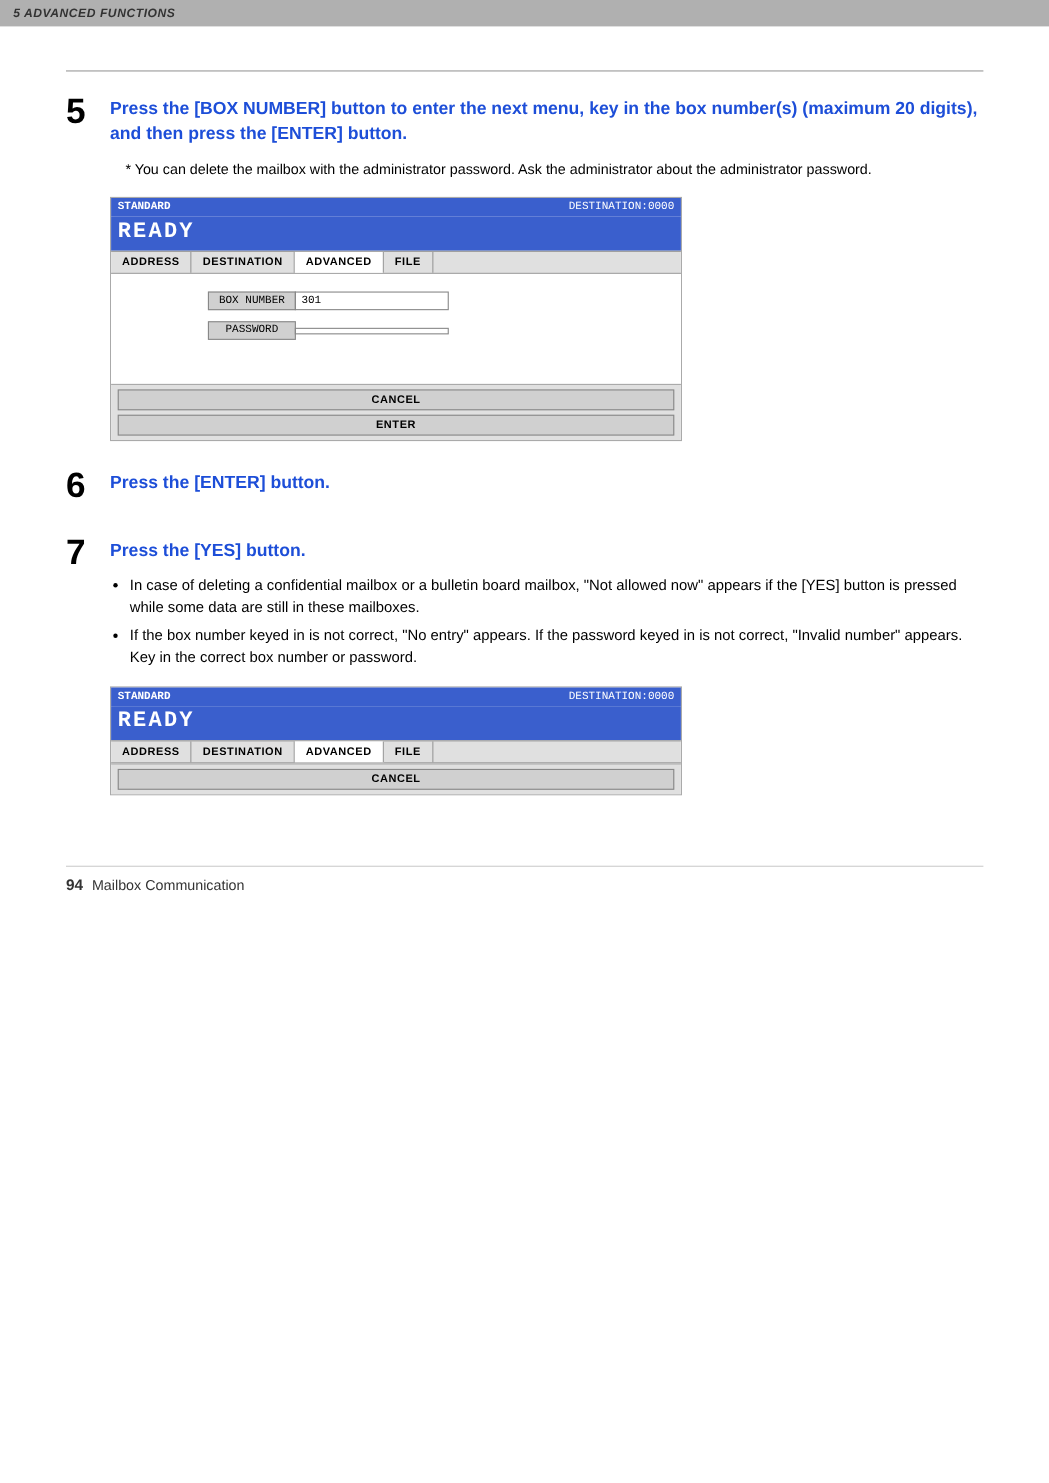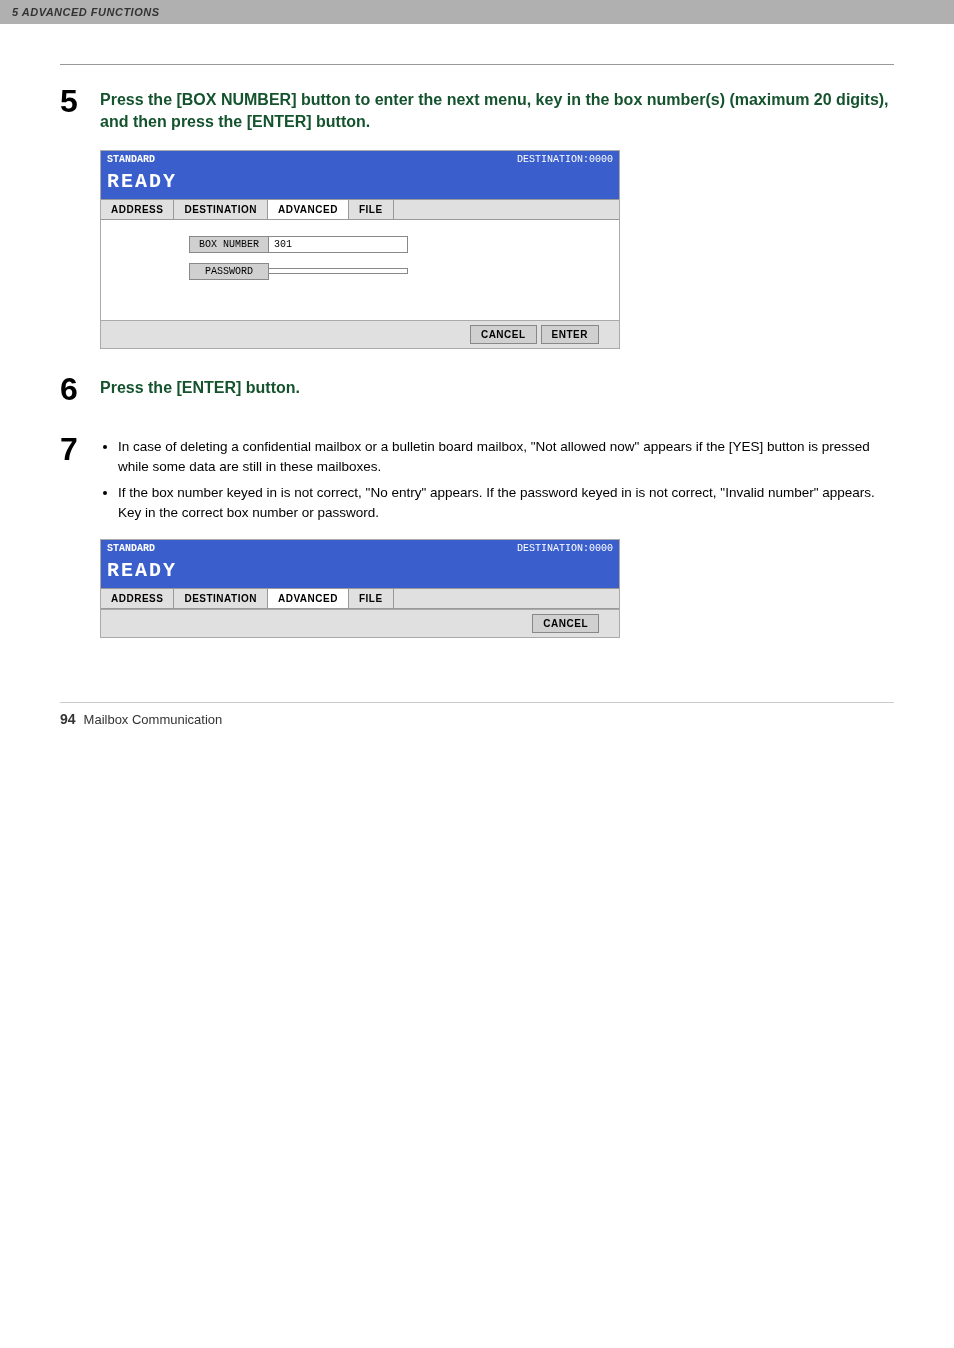--- a/index.html
+++ b/index.html
@@ -41,21 +41,21 @@
       margin-top: -4px;
     }
 
     .step-content {
       flex: 1;
     }
 
     .step-title {
       font-size: 16px;
       font-weight: bold;
-      color: #14532d;
+      color: #1d4ed8;
       line-height: 1.4;
       margin-bottom: 10px;
     }
 
     .bullet-list {
       margin-left: 18px;
       margin-bottom: 6px;
     }
 
     .bullet-list li {
@@ -190,22 +190,23 @@
       font-family: 'Courier New', monospace;
       width: 140px;
       margin-left: -1px;
     }
 
     .screen-bottom-bar {
       background: #e0e0e0;
       border-top: 1px solid #aaa;
       display: flex;
       justify-content: flex-end;
-      padding: 4px 20px;
+      padding: 4px 6px;
       gap: 4px;
+      flex-direction: column;
     }
 
     .screen-btn {
       background: #d0d0d0;
       border: 1px solid #888;
       padding: 3px 10px;
       font-size: 10px;
       font-family: Arial, sans-serif;
       font-weight: bold;
       cursor: pointer;
@@ -268,20 +269,21 @@
 </div>
 
 <div class="content">
 
   <hr class="divider">
 
   <div class="step-block">
     <div class="step-number">5</div>
     <div class="step-content">
       <div class="step-title">Press the [BOX NUMBER] button to enter the next menu, key in the box number(s) (maximum 20 digits), and then press the [ENTER] button.</div>
+      <div class="note-line">You can delete the mailbox with the administrator password. Ask the administrator about the administrator password.</div>
 
       <div class="screen-mockup">
         <div class="screen-top-bar">
           <span class="standard-label">STANDARD</span>
           <span class="destination-label">DESTINATION:0000</span>
         </div>
         <div class="screen-ready">READY</div>
         <div class="screen-tabs">
           <div class="screen-tab">ADDRESS</div>
           <div class="screen-tab">DESTINATION</div>
@@ -311,20 +313,21 @@
   <div class="step-block">
     <div class="step-number">6</div>
     <div class="step-content">
       <div class="step-title">Press the [ENTER] button.</div>
     </div>
   </div>
 
   <div class="step-block">
     <div class="step-number">7</div>
     <div class="step-content">
+      <div class="step-title">Press the [YES] button.</div>
       <ul class="bullet-list">
         <li>In case of deleting a confidential mailbox or a bulletin board mailbox, "Not allowed now" appears if the [YES] button is pressed while some data are still in these mailboxes.</li>
         <li>If the box number keyed in is not correct, "No entry" appears. If the password keyed in is not correct, "Invalid number" appears. Key in the correct box number or password.</li>
       </ul>
 
       <div class="screen-mockup">
         <div class="screen-top-bar">
           <span class="standard-label">STANDARD</span>
           <span class="destination-label">DESTINATION:0000</span>
         </div>

